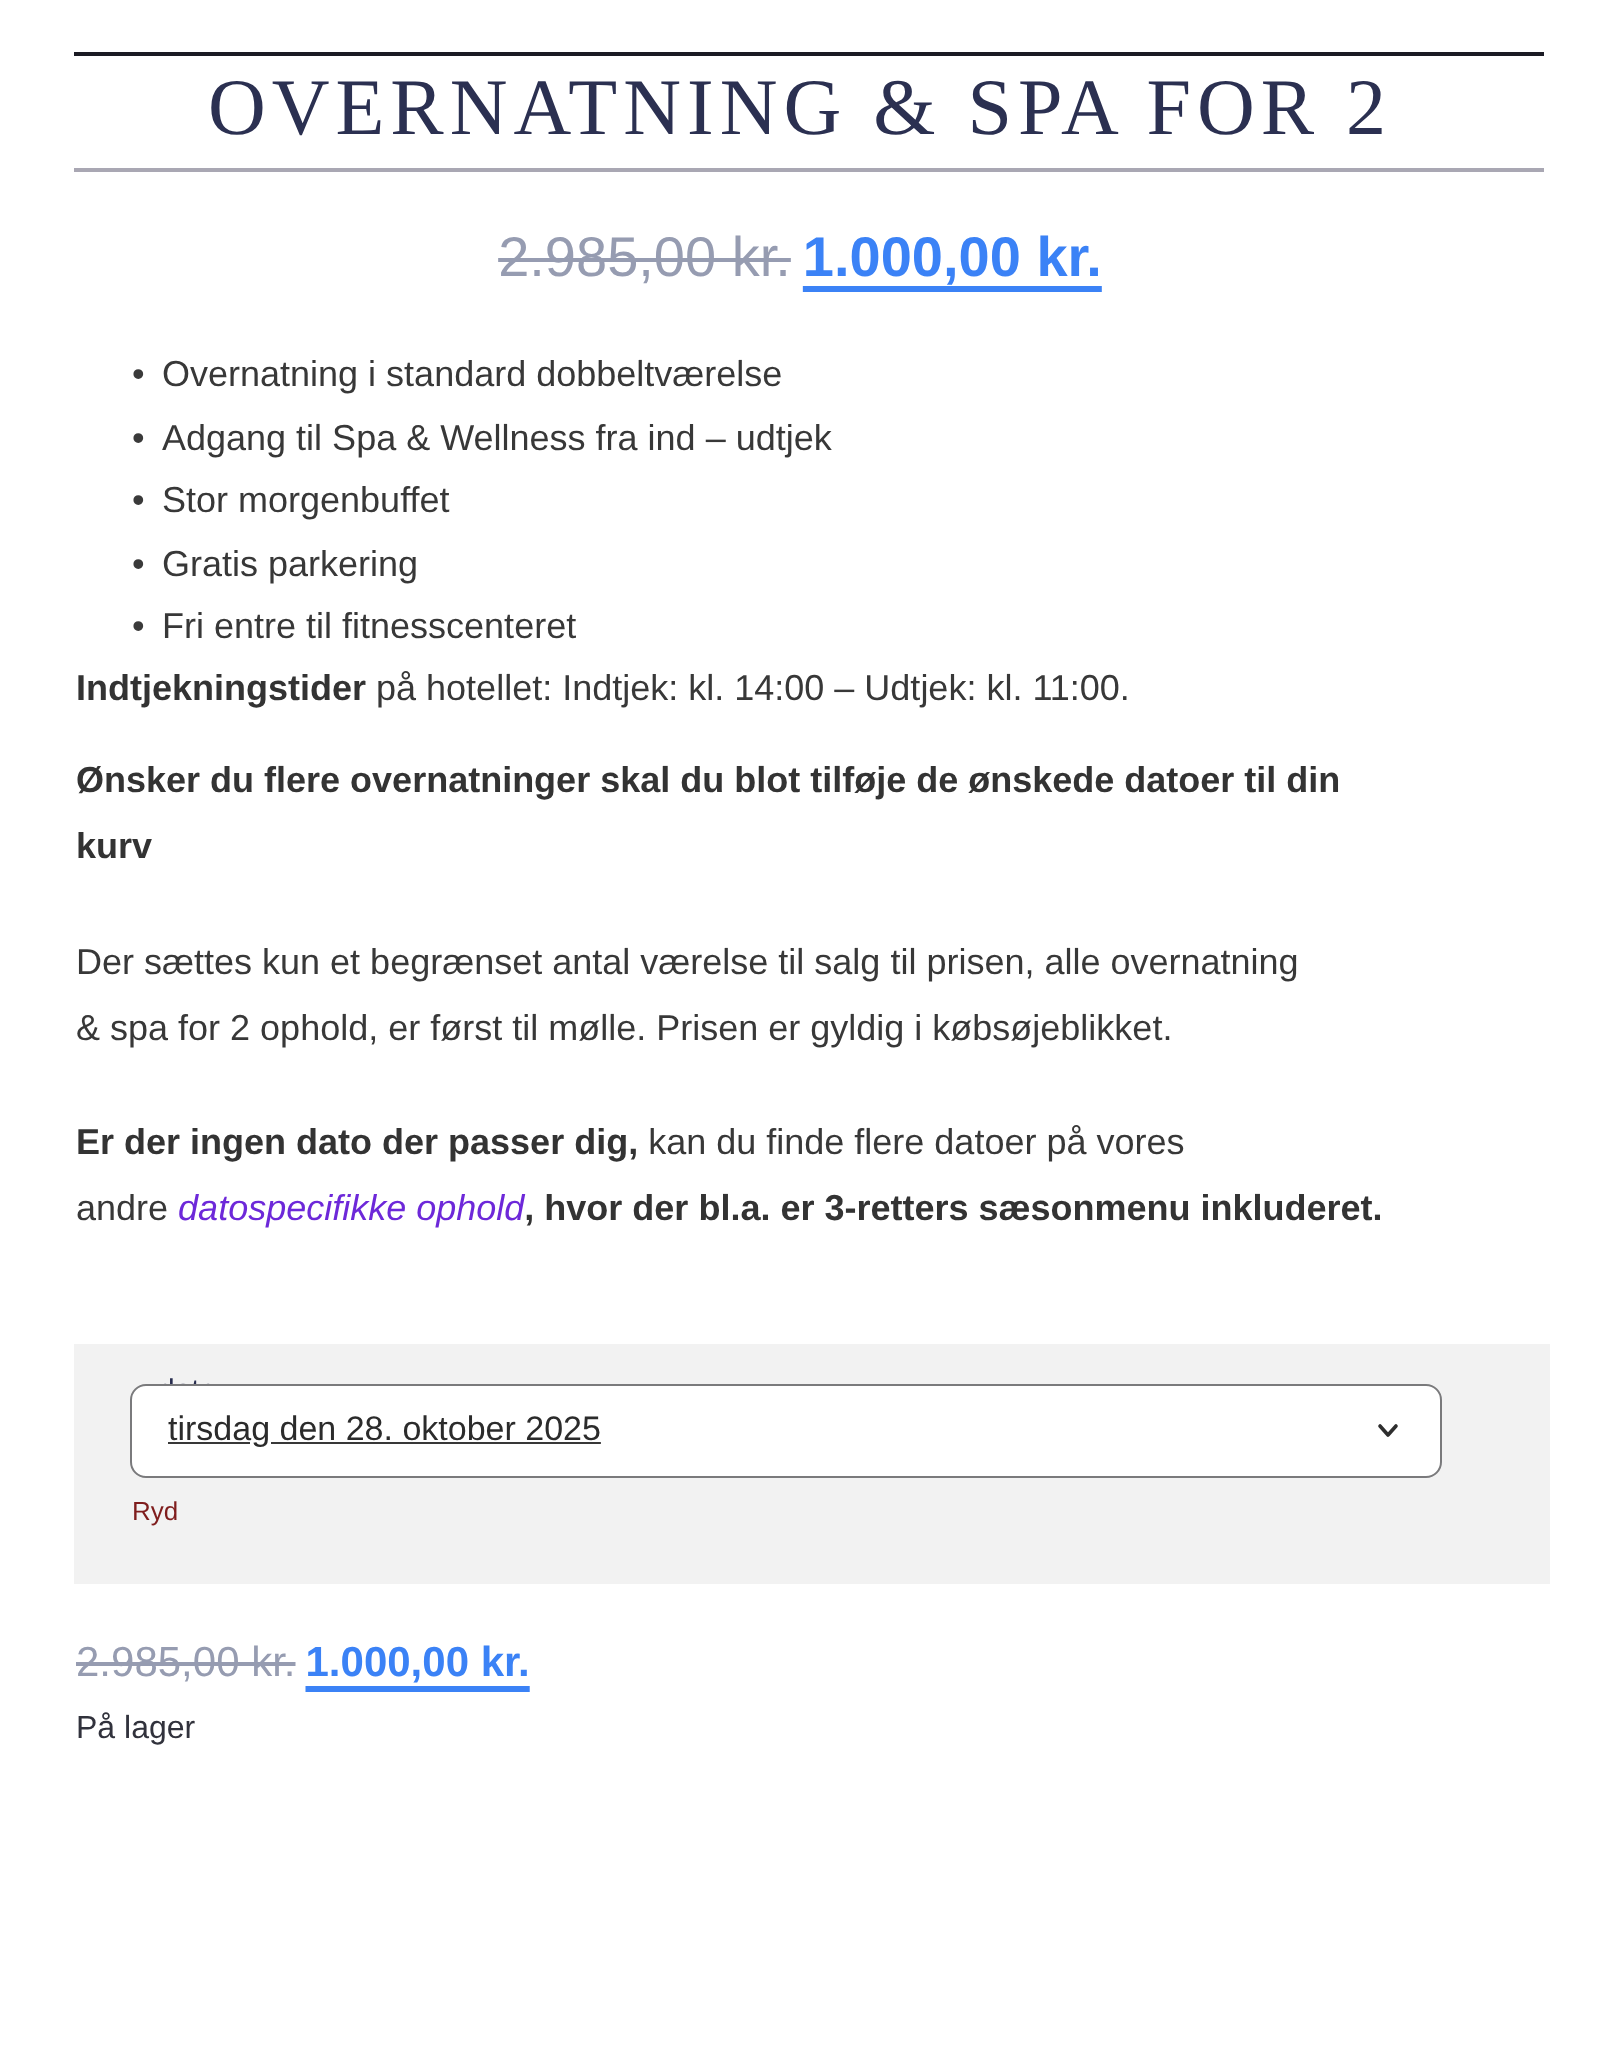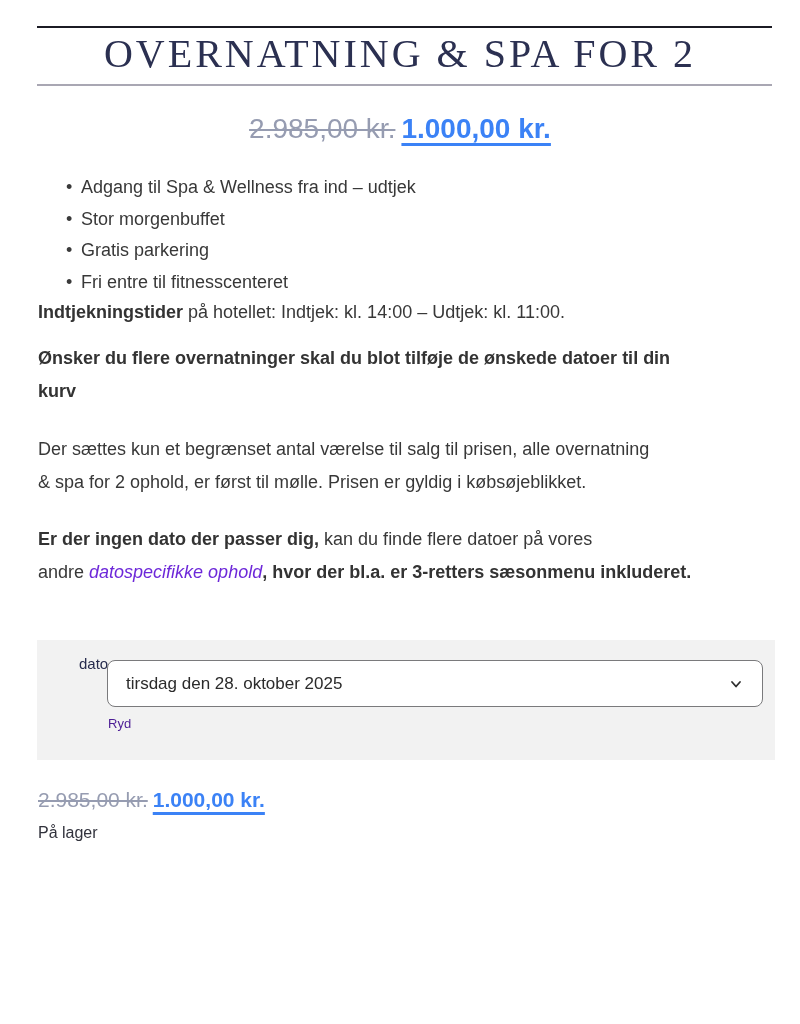--- a/index.html
+++ b/index.html
@@ -115,22 +115,23 @@
   }
   .variant-label {
     position: absolute;
     left: 6px;
     top: 15px;
     font-size: 15px;
     color: #272c4e;
     margin-left: 36px;
   }
   .variant-inner {
-    margin-left: 70px;
+    margin-left: 28px;
     padding-top: 20px;
+    text-decoration: underline;
   }
   .date-select {
     position: relative;
     width: 656px;
     height: 47px;
     box-sizing: border-box;
     background: #ffffff;
     border: 1px solid #7a7a7c;
     border-radius: 8px;
     display: flex;
@@ -143,21 +144,21 @@
   .date-select svg {
     position: absolute;
     right: 18px;
     top: 50%;
     transform: translateY(-50%);
   }
   .clear-link {
     display: inline-block;
     margin: 9px 0 0 1px;
     font-size: 13px;
-    color: #4c1d95;
+    color: #7f1d1d;
     cursor: pointer;
   }
 
   
   .price-row-bottom {
     margin: 25px 30px 0 38px;
     font-size: 21px;
     line-height: 30px;
   }
   .price-row-bottom .price-current { margin-left: 5px; }
@@ -172,20 +173,21 @@
 <body>
 
 <div class="rule-dark"></div>
 <h1 class="product-title">OVERNATNING &amp; SPA FOR 2</h1>
 <div class="rule-light"></div>
 
 <div class="price-row-top"><span class="price-original">2.985,00 kr.</span><span class="price-current">1.000,00 kr.</span></div>
 
 <div class="description">
   <ul class="included-list">
+    <li>Overnatning i standard dobbeltværelse</li>
     <li>Adgang til Spa &amp; Wellness fra ind – udtjek</li>
     <li>Stor morgenbuffet</li>
     <li>Gratis parkering</li>
     <li>Fri entre til fitnesscenteret</li>
   </ul>
   <p class="checkin-line"><span class="bold-part">Indtjekningstider</span><span> på hotellet: Indtjek: kl. 14:00 – Udtjek: kl. 11:00.</span></p>
   <p class="desc-para para-more">Ønsker du flere overnatninger skal du blot tilføje de ønskede datoer til din
 kurv</p>
   <p class="desc-para para-limited">Der sættes kun et begrænset antal værelse til salg til prisen, alle overnatning
 &amp; spa for 2 ophold, er først til mølle. Prisen er gyldig i købsøjeblikket.</p>

